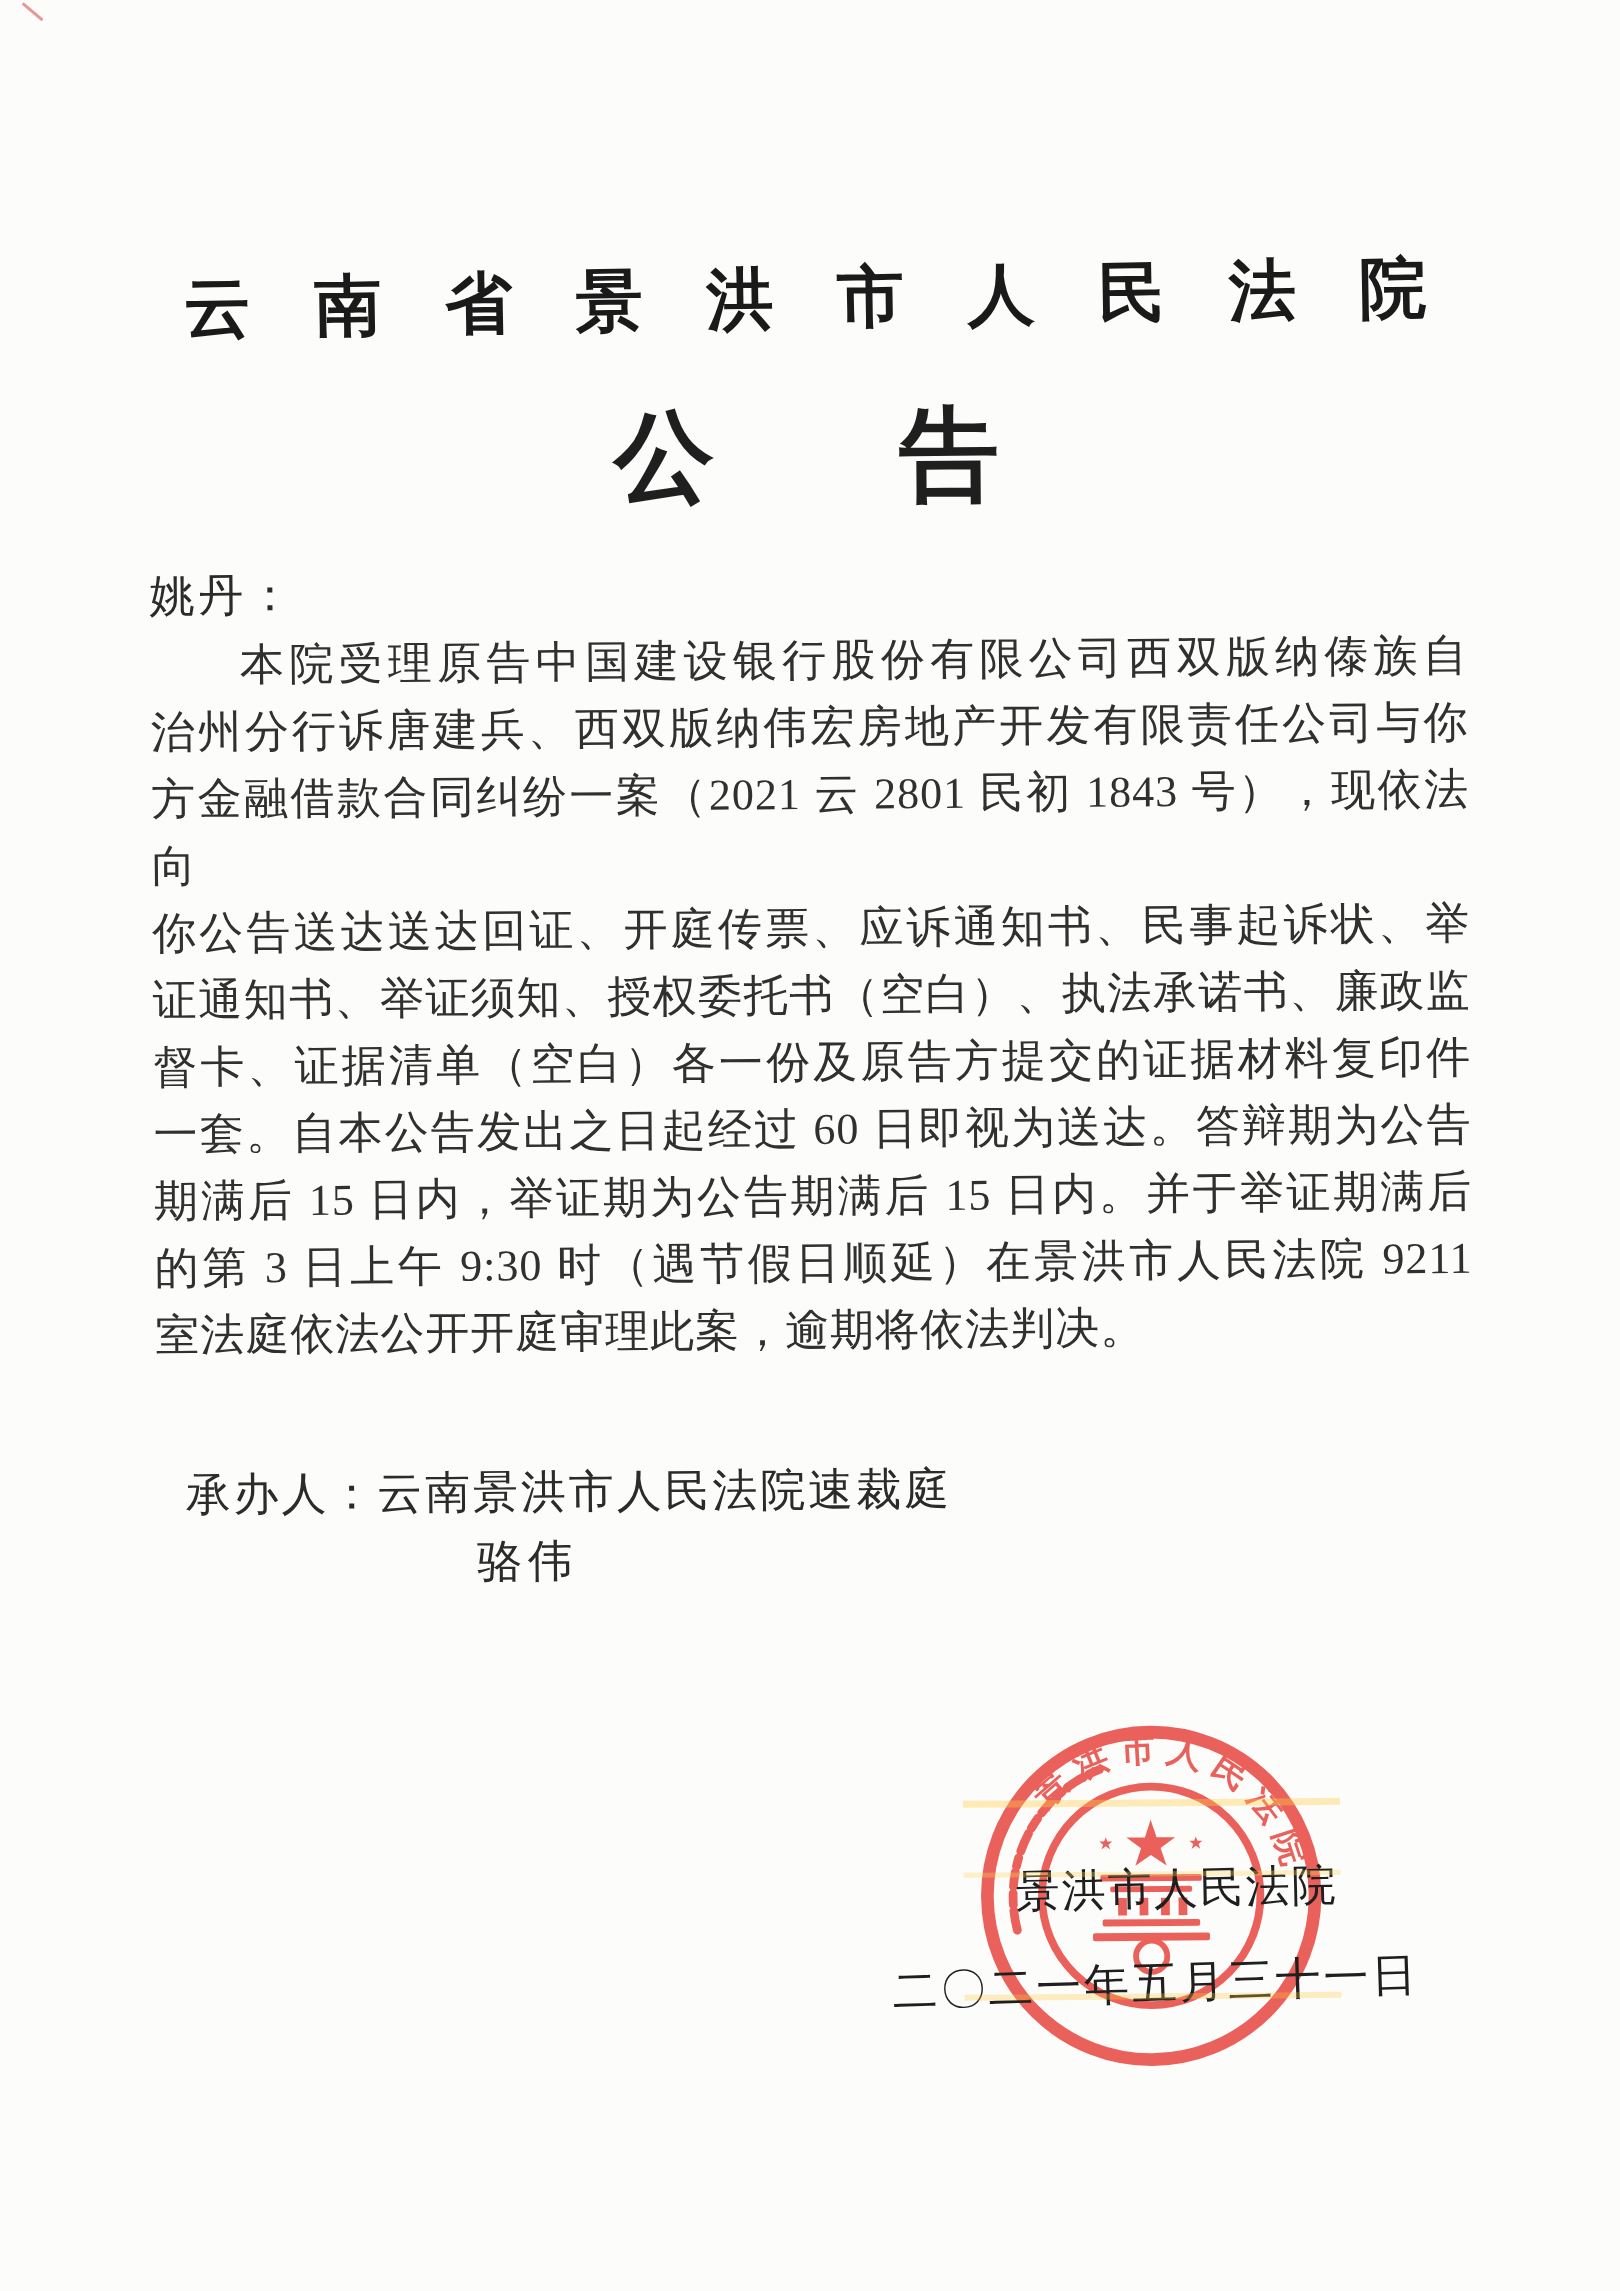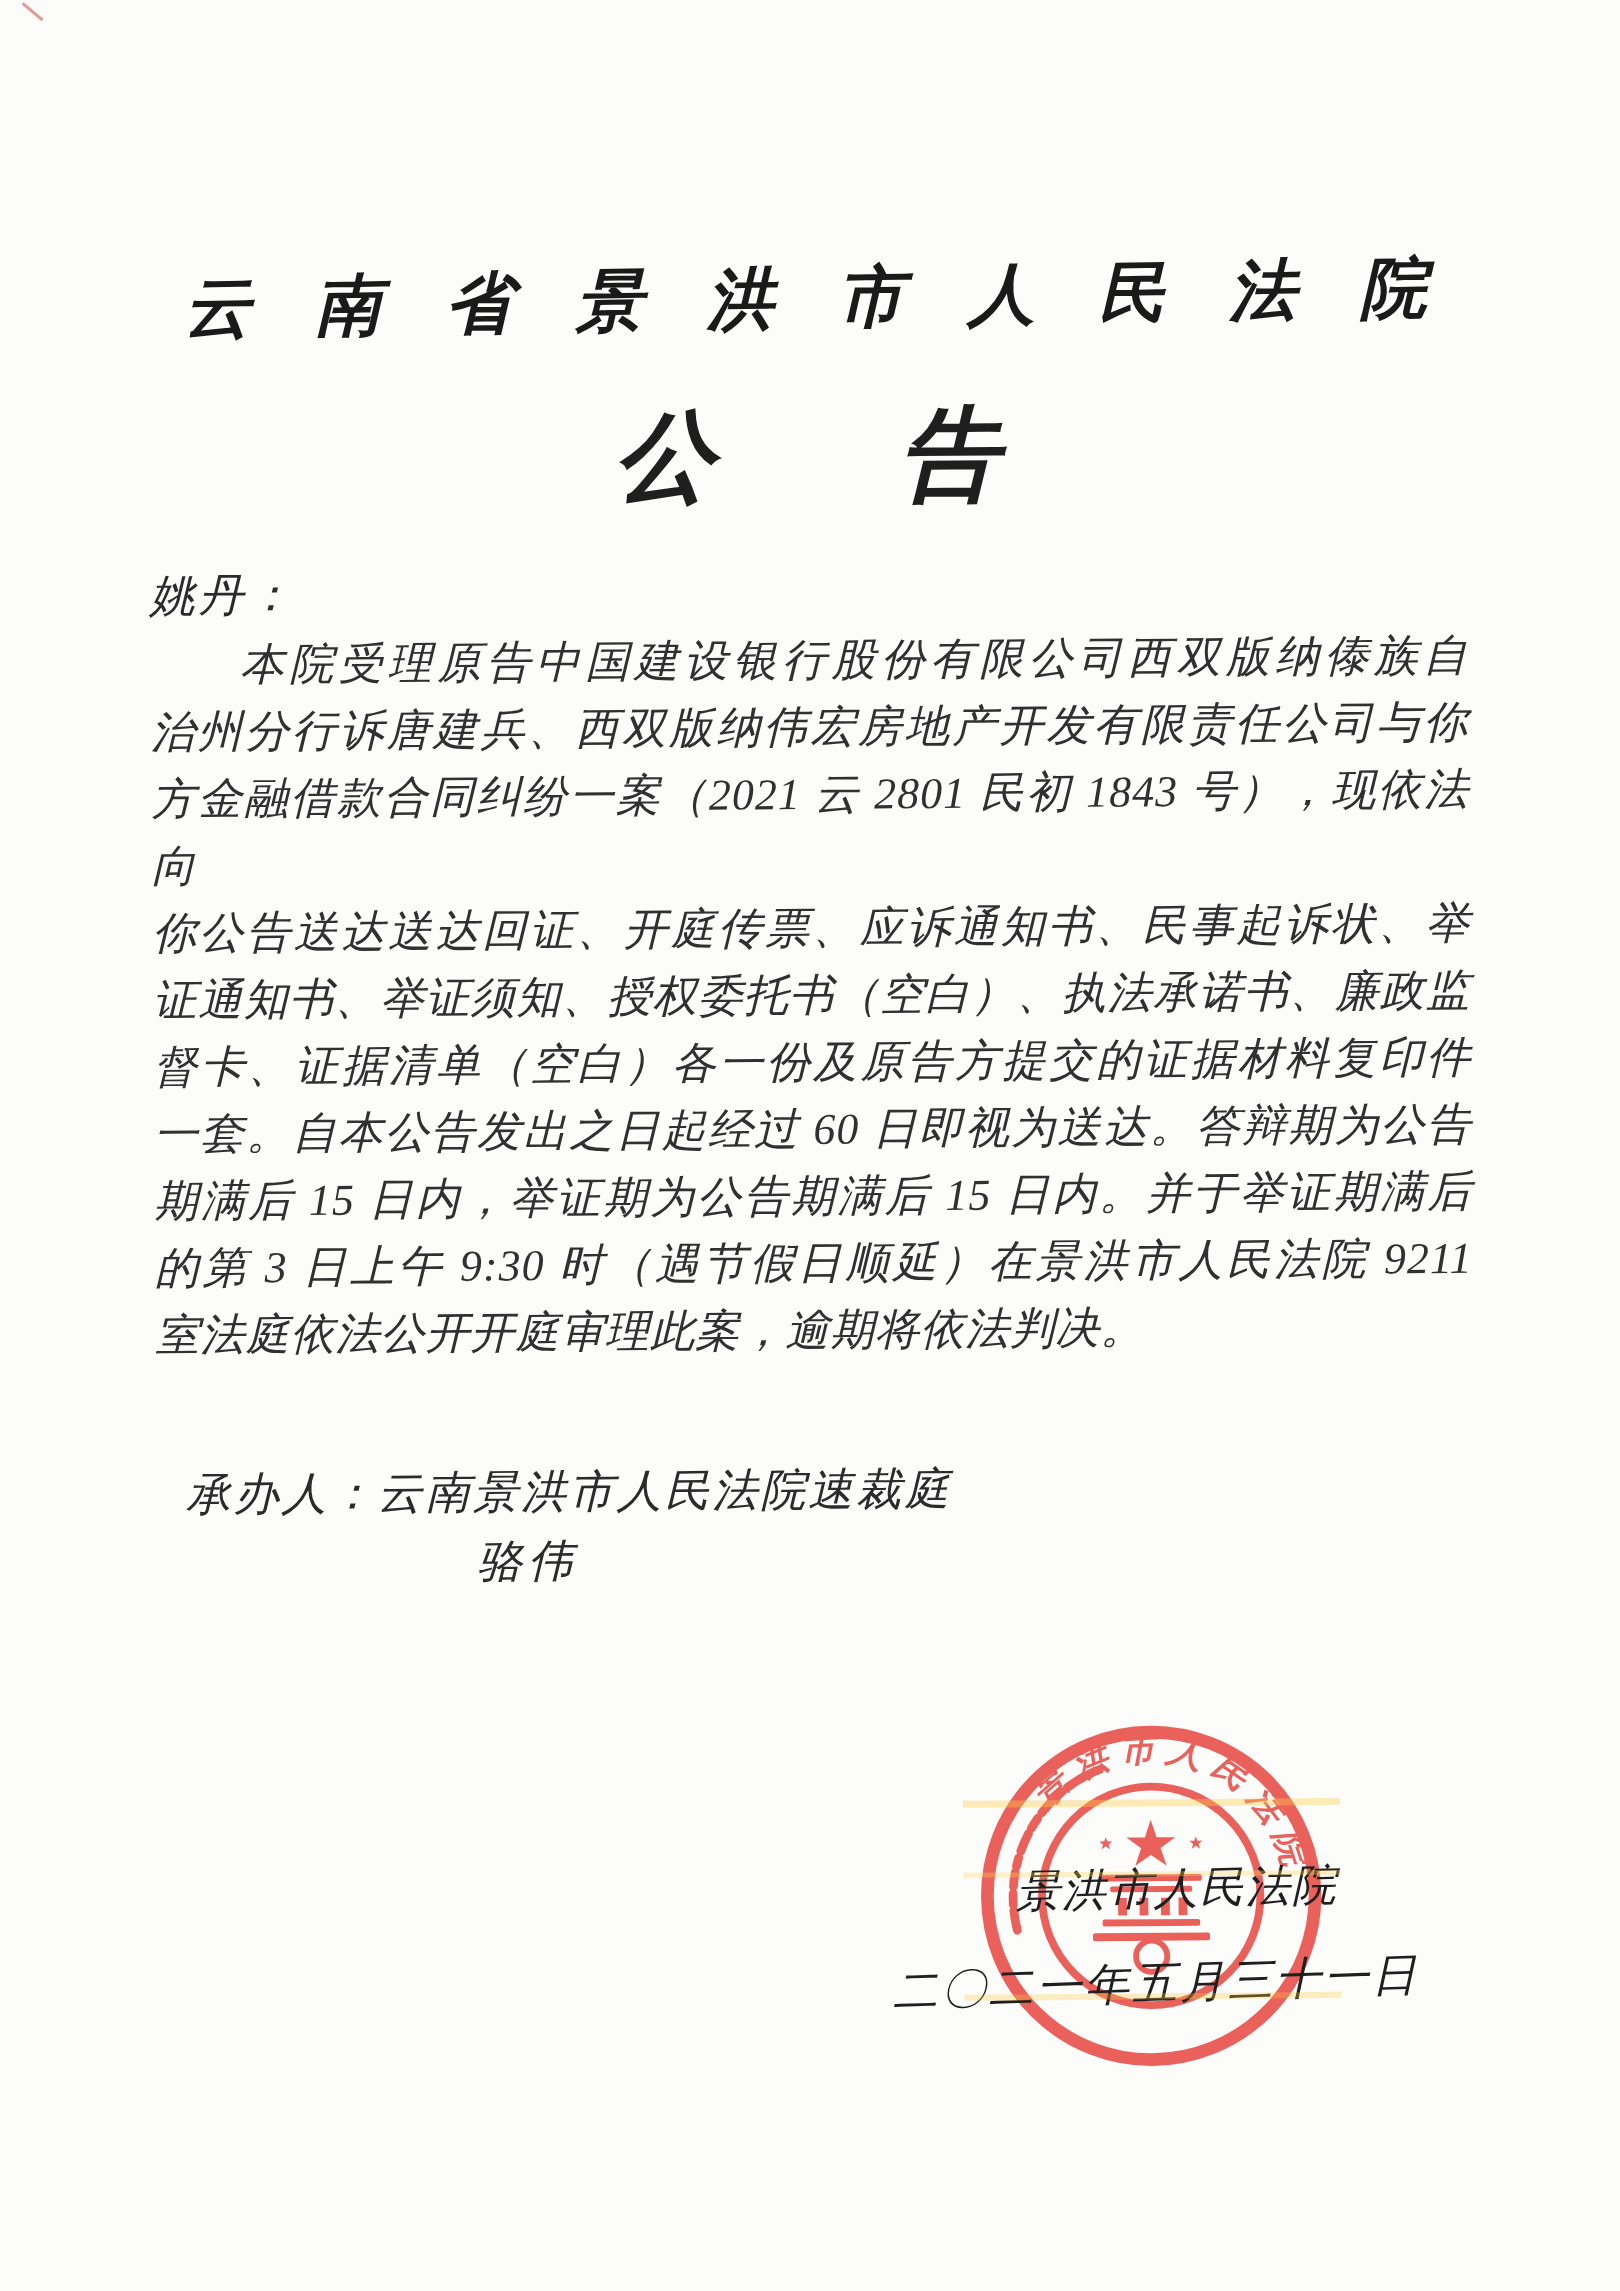--- a/index.html
+++ b/index.html
@@ -4,21 +4,20 @@
 <style>
   html,body{margin:0;padding:0;background:#e8e8e6;}
   .page{
     position:relative;
     width:1620px;height:2292px;
     margin:0 auto;
     background:#fcfcfa;
     overflow:hidden;
     font-family:"Liberation Serif", serif;
     color:#2e2e2e;
-    font-style:italic;
   }
   .doc{
     position:absolute;inset:0;
     transform:rotate(-0.45deg);
     transform-origin:50% 40%;
   }
   .court-title{
     position:absolute;top:253px;left:0;right:0;
     margin:0;text-align:center;
     font-size:67px;font-weight:700;color:#1a1a1a;

